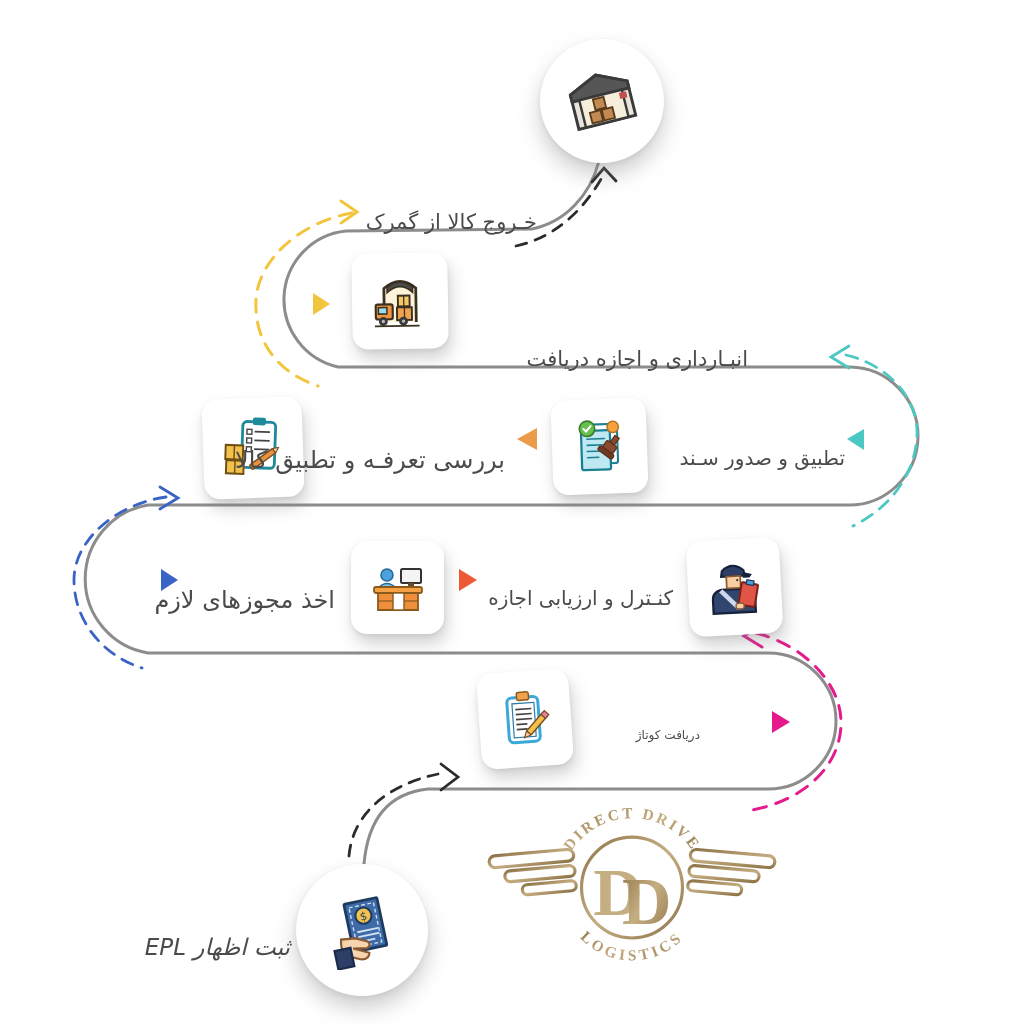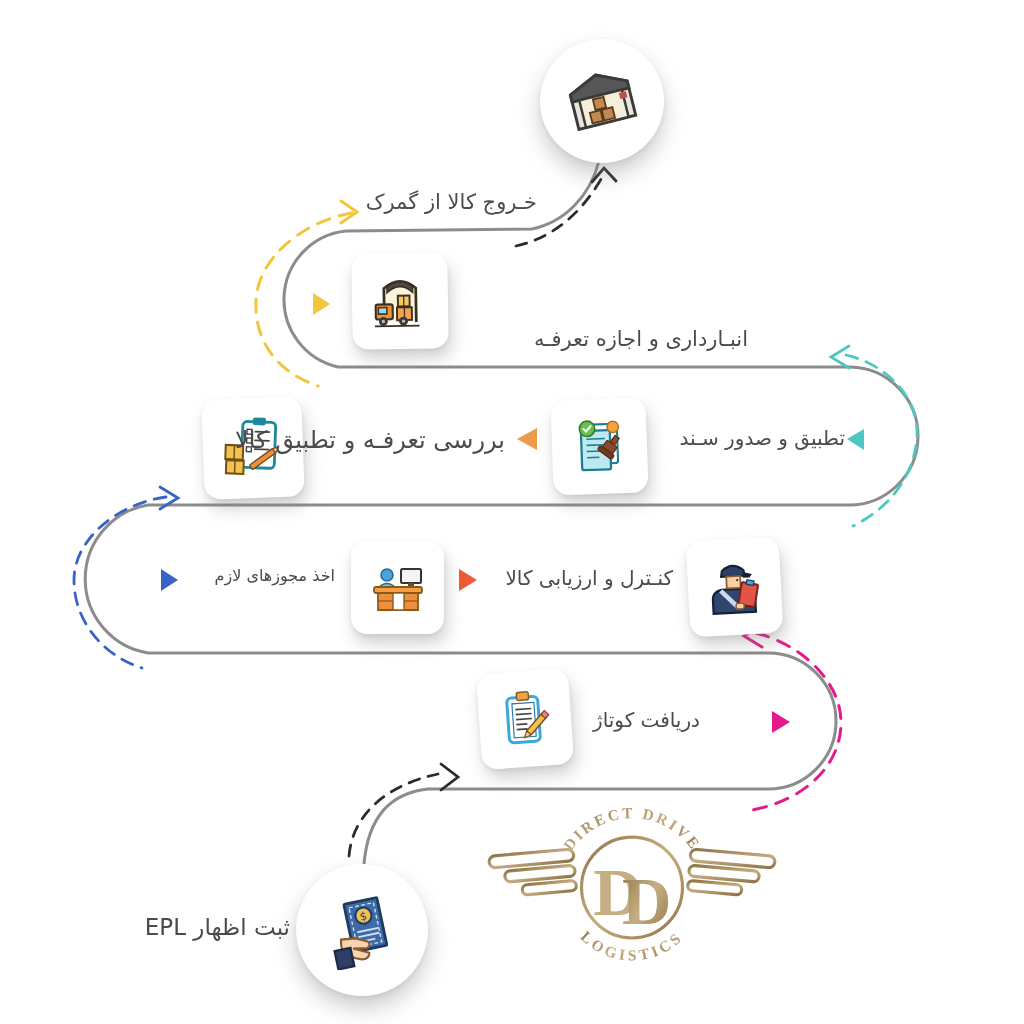--- a/index.html
+++ b/index.html
@@ -1,20 +1,20 @@
 <!DOCTYPE html>
 <html><head>
 <meta charset="utf-8">
 <style>
   html,body{margin:0;padding:0;}
   body{width:1024px;height:1024px;position:relative;background:#ffffff;overflow:hidden;
        font-family:"DejaVu Sans",sans-serif;}
   #path-layer{position:absolute;left:0;top:0;width:1024px;height:1024px;}
   .label{position:absolute;direction:rtl;white-space:nowrap;color:#4b4b4b;
-         font-family:"DejaVu Sans",sans-serif;}
+         font-family:"DejaVu Sans",sans-serif;margin-top:20px;}
   .card{position:absolute;background:#fff;border-radius:16px;
         box-shadow:3px 10px 16px rgba(130,130,130,.35), 0 2px 4px rgba(0,0,0,.08);
         display:flex;align-items:center;justify-content:center;}
   .node{position:absolute;background:#fff;border-radius:50%;
         box-shadow:0 12px 22px rgba(130,130,130,.4), 0 2px 5px rgba(0,0,0,.08);
         display:flex;align-items:center;justify-content:center;}
   .logo{position:absolute;left:486px;top:800px;width:292px;height:176px;}
 </style>
 </head>
 <body>
@@ -186,27 +186,27 @@
     <rect x="9" y="35" width="16" height="14" rx="2" fill="#f0953f" stroke="#3a3020" stroke-width="2"></rect>
     <rect x="11.5" y="38" width="8" height="6" fill="#9adcef" stroke="#3a3020" stroke-width="1.4"></rect>
     <circle cx="16" cy="51" r="4.2" fill="#3a3a3a"></circle>
       <circle cx="16" cy="51" r="1.6" fill="#bbb"></circle>
     <circle cx="35" cy="51" r="4.2" fill="#3a3a3a"></circle>
       <circle cx="35" cy="51" r="1.6" fill="#bbb"></circle>
     <line x1="8" y1="55.5" x2="50" y2="55.5" stroke="#3a3020" stroke-width="1.6"></line>
   </svg>
 </div>
 
-<div class="label" style="right:734px;top:914px;font-size:23px;" dir="rtl">ثبت اظهار EPL</div>
-<div class="label" style="right:324px;top:708px;font-size:20px;" dir="rtl">دریافت کوتاژ</div>
-<div class="label" style="right:351px;top:566px;font-size:20px;" dir="rtl">کنـترل و ارزیابی کالا</div>
-<div class="label" style="right:689px;top:566px;font-size:16px;" dir="rtl">اخذ مجوزهای لازم</div>
+<div class="label" style="right:734px;top:914px;font-size:23px;font-style:italic;" dir="rtl">ثبت اظهار EPL</div>
+<div class="label" style="right:324px;top:708px;font-size:12px;" dir="rtl">دریافت کوتاژ</div>
+<div class="label" style="right:351px;top:566px;font-size:20px;" dir="rtl">کنـترل و ارزیابی اجازه</div>
+<div class="label" style="right:689px;top:566px;font-size:24px;" dir="rtl">اخذ مجوزهای لازم</div>
 <div class="label" style="right:519px;top:426px;font-size:24px;" dir="rtl">بررسی تعرفـه و تطبیق کالا</div>
 <div class="label" style="right:179px;top:426px;font-size:20px;" dir="rtl">تطبیق و صدور سـند</div>
-<div class="label" style="right:276px;top:327px;font-size:21px;" dir="rtl">انبـارداری و اجازه تعرفـه</div>
+<div class="label" style="right:276px;top:327px;font-size:21px;" dir="rtl">انبـارداری و اجازه دریافت</div>
 <div class="label" style="right:487px;top:190px;font-size:21px;" dir="rtl">خـروج کالا از گمرک</div>
 
 <svg class="logo" viewBox="0 0 324 195">
   <defs>
     <linearGradient id="goldGrad" x1="0" y1="0" x2="1" y2="1">
       <stop offset="0" stop-color="#8d7448"></stop>
       <stop offset="0.5" stop-color="#c6ae83"></stop>
       <stop offset="1" stop-color="#8d7448"></stop>
     </linearGradient>
     <path id="logo-arc-top" d="M 96.5 54 A 80 80 0 0 1 227.5 54" fill="none"></path>

